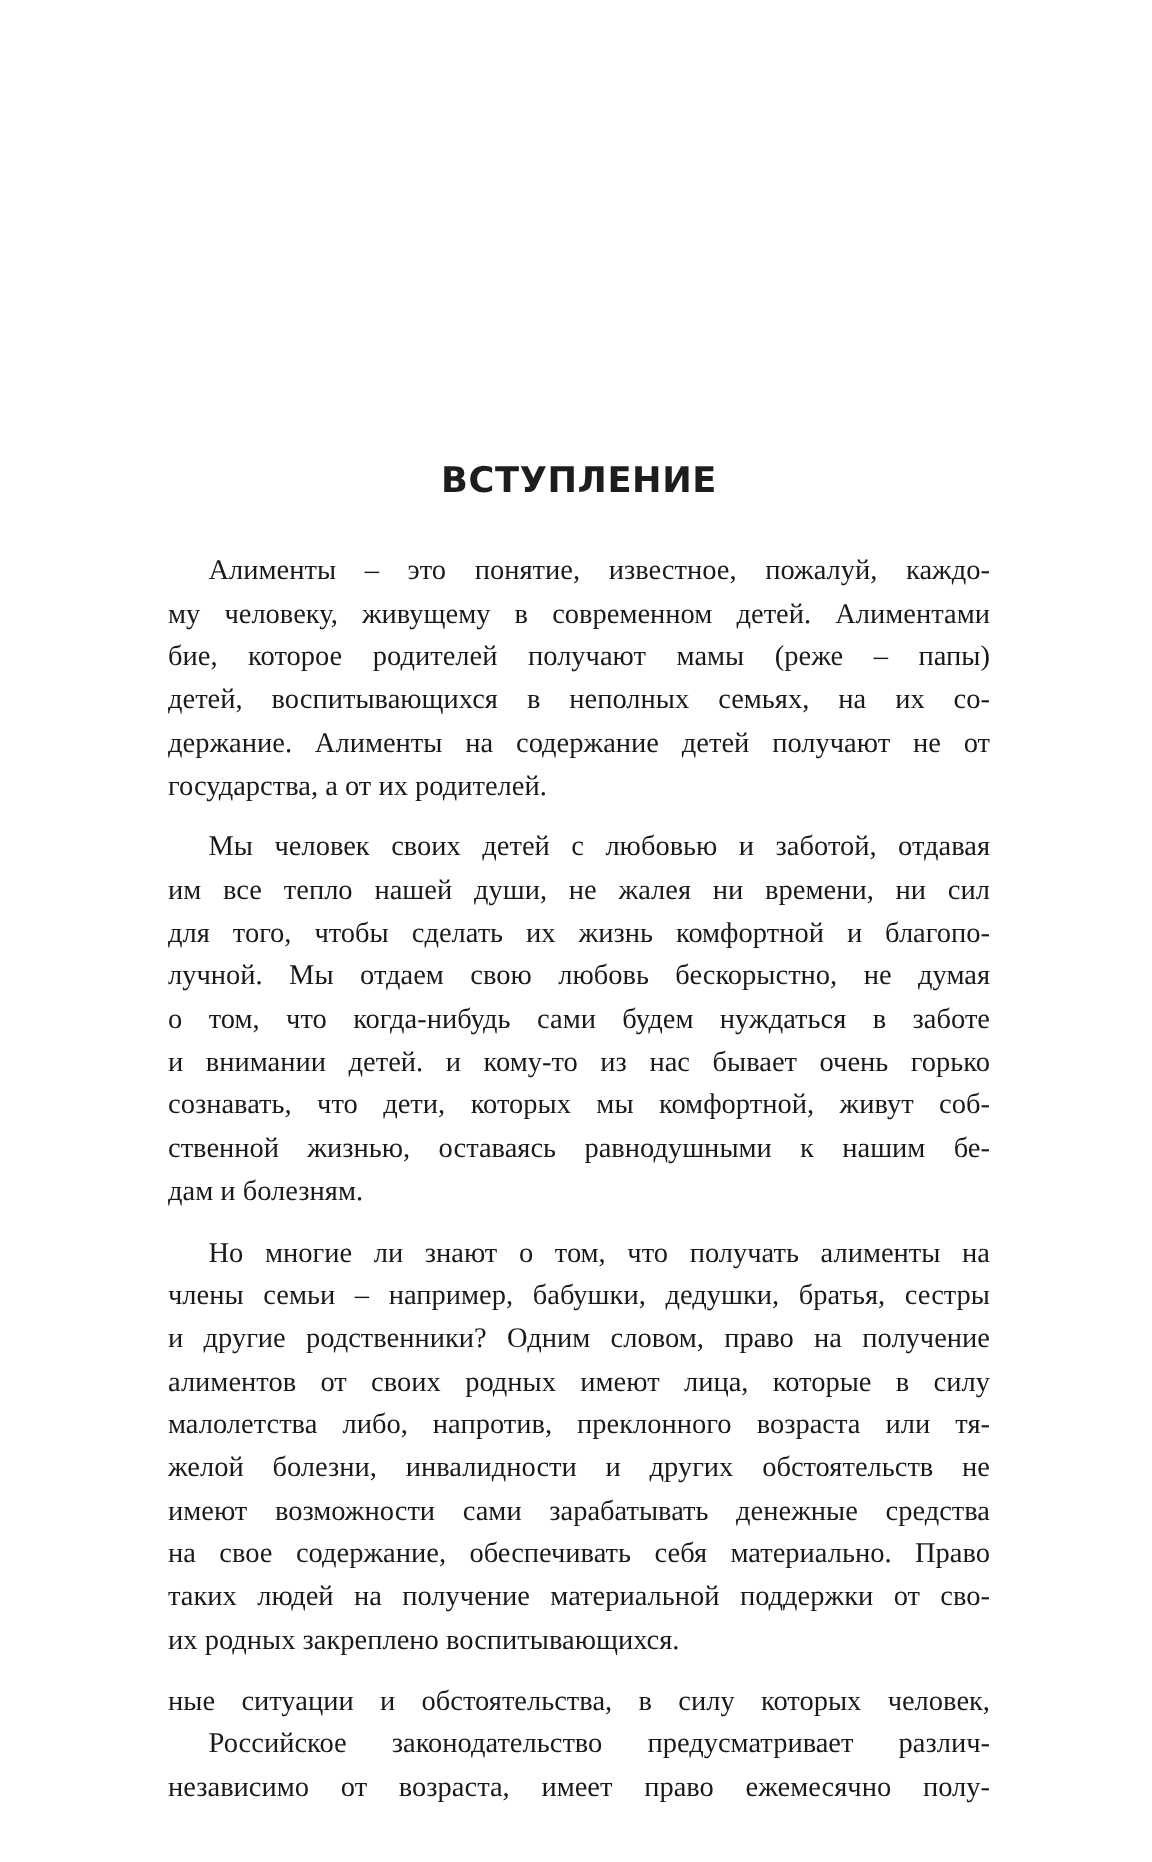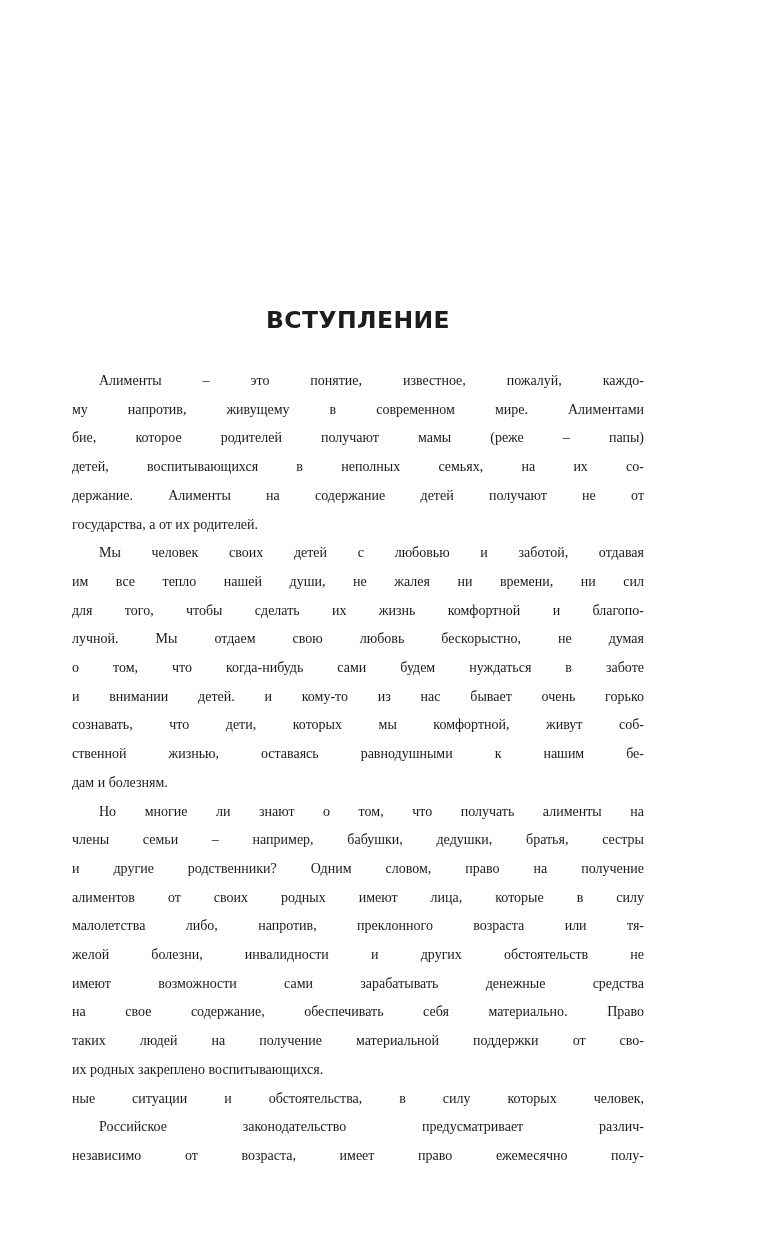--- a/index.html
+++ b/index.html
@@ -15,46 +15,46 @@
     height: 1241px;
     margin: 0 auto;
     background: #ffffff;
     overflow: hidden;
     -webkit-font-smoothing: antialiased;
   }
 
   
   .text-column {
     position: absolute;
-    left: 72px;
+    left: 100px;
     top: 305px;
     width: 572px;
   }
 
   .chapter-heading {
     font-family: "DejaVu Sans", "Liberation Sans", sans-serif;
     font-weight: 700;
     font-size: 23.5px;
     line-height: 30px;
     letter-spacing: 0.4px;
     color: #1d1d1d;
     text-align: center;
     margin: 0 0 32px 0;
     white-space: pre;
   }
 
   .body-paragraph {
     font-family: "Liberation Serif", "DejaVu Serif", serif;
-    font-size: 14px;
+    font-size: 19px;
     line-height: 28.7px;
     color: #1a1a1a;
     text-align: justify;
     text-align-last: left;
     text-indent: 27px;
-    margin: 0;
+    margin: 12px;
     hyphens: none;
     -webkit-hyphens: none;
     word-spacing: 0;
   }
 
   
   .line {
     display: block;
     text-indent: 0;
   }
@@ -79,21 +79,21 @@
 <body>
 
 <div class="page">
 
   <div class="text-column">
 
     <h1 class="chapter-heading">ВСТУПЛЕНИЕ</h1>
 
     <p class="body-paragraph">
       <span class="line indented justify">Алименты – это понятие, известное, пожалуй, каждо-</span>
-      <span class="line justify">му напротив, живущему в современном мире. Алиментами</span>
+      <span class="line justify">му человеку, живущему в современном детей. Алиментами</span>
       <span class="line justify">бие, которое родителей получают мамы (реже – папы)</span>
       <span class="line justify">детей, воспитывающихся в неполных семьях, на их со-</span>
       <span class="line justify">держание. Алименты на содержание детей получают не от</span>
       <span class="line last">государства, а от их родителей.</span>
     </p>
 
     <p class="body-paragraph">
       <span class="line indented justify">Мы человек своих детей с любовью и заботой, отдавая</span>
       <span class="line justify">им все тепло нашей души, не жалея ни времени, ни сил</span>
       <span class="line justify">для того, чтобы сделать их жизнь комфортной и благопо-</span>

